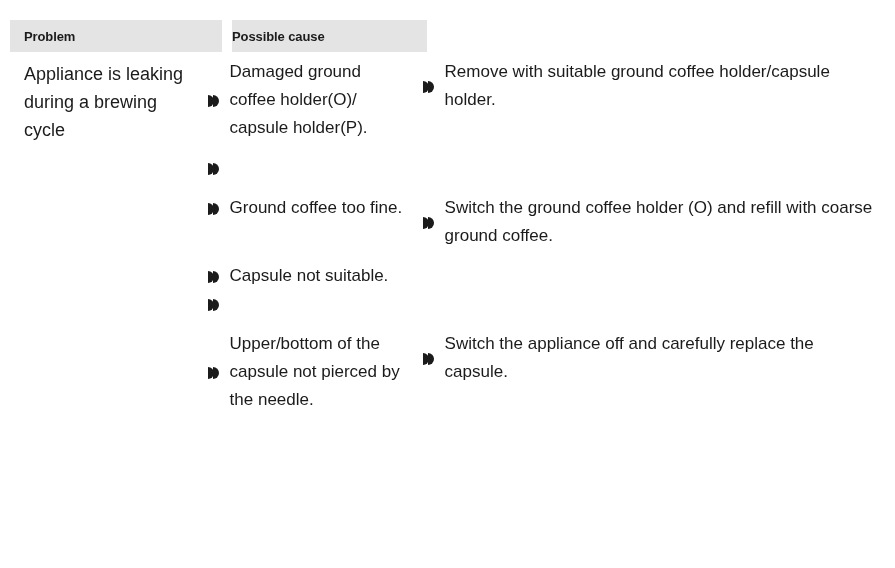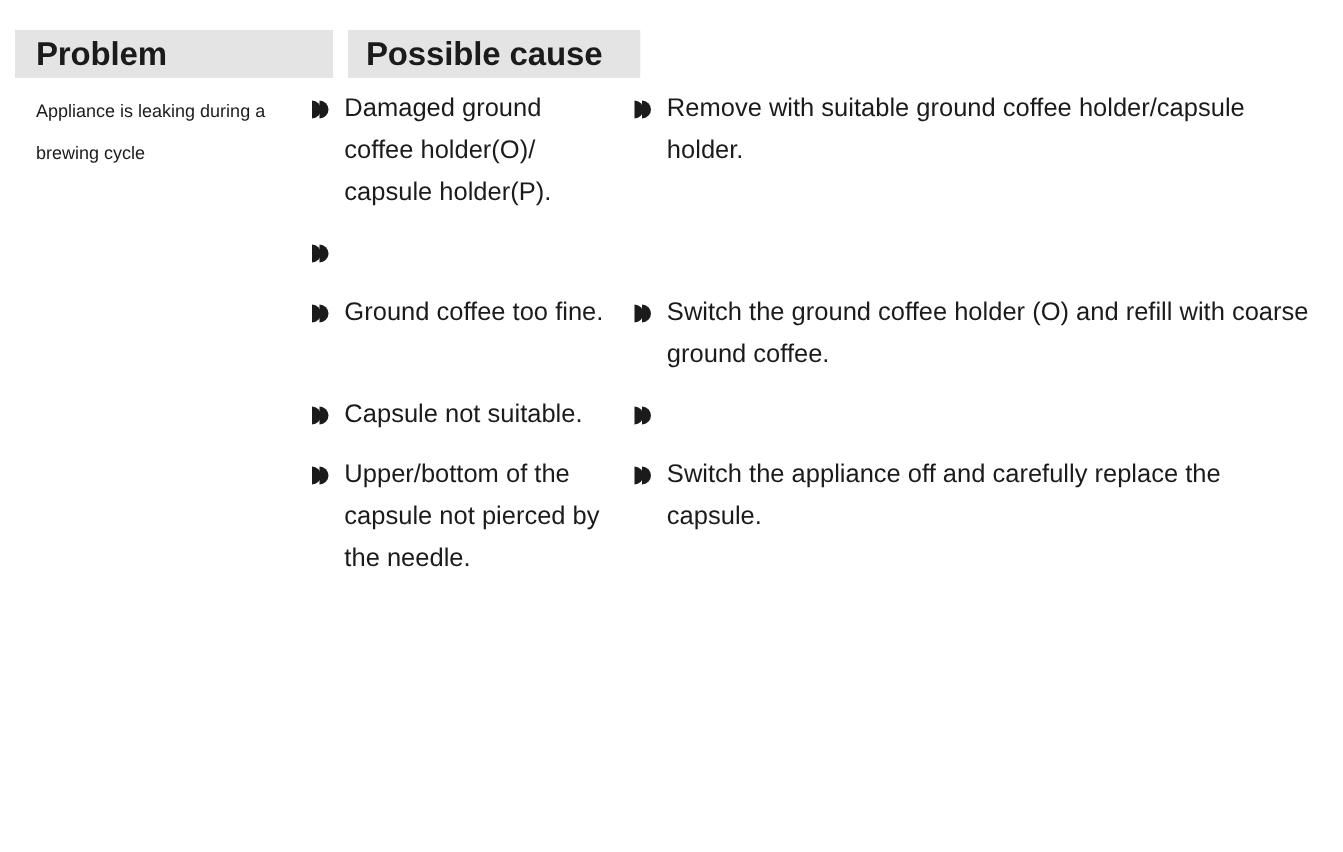--- a/index.html
+++ b/index.html
@@ -34,54 +34,54 @@
   }
   .th {
     height: 32px;
     background: #e4e4e4;
     display: flex;
     align-items: center;
     box-sizing: border-box;
   }
   .th-problem   { width: 212px; padding-left: 14px; }
   .th-gap       { width: 10px; height: 32px; background: #ffffff; }
-  .th-cause     { width: 195px; padding-left: 12px; }
+  .th-cause     { width: 195px; }
   .th-solution  { flex: 1 1 auto; padding-left: 12px; }
 
   .th-label {
-    font-size: 22px;
+    font-size: 13px;
     font-weight: bold;
     letter-spacing: -0.1px;
     color: #1b1b1b;
     white-space: nowrap;
   }
 
   
   .table-body {
     position: absolute;
     left: 10px;
     top: 58px;
     width: 870px;
     display: flex;
     align-items: flex-start;
   }
 
   .col-problem { width: 212px; box-sizing: border-box; padding-left: 14px; padding-top: 2px; }
 
   .problem-text {
-    font-size: 12px;
+    font-size: 18px;
     line-height: 28px;
     color: #1b1b1b;
     max-width: 180px;
   }
 
   
   .bullet-row {
     display: flex;
-    align-items: flex-start;
+    align-items: center;
   }
 
   .bullet-icon {
     flex: 0 0 auto;
     width: 22px;
     height: 28px;
     position: relative;
   }
   .bullet-icon::before {
     content: "";
@@ -170,21 +170,21 @@
           </div>
         </div>
         <div class="g-solution">
           <div class="bullet-row">
             <span class="bullet-icon"></span>
             <span class="bullet-text">Switch the ground coffee holder (O) and refill with coarse ground coffee.</span>
           </div>
         </div>
       </div>
 
-      <div class="group" style="margin-bottom:12px;">
+      <div class="group" style="margin-bottom:12px;flex-direction:column;">
         <div class="g-cause">
           <div class="bullet-row">
             <span class="bullet-icon"></span>
             <span class="bullet-text">Capsule not suitable.</span>
           </div>
         </div>
         <div class="g-solution">
           <div class="bullet-row">
             <span class="bullet-icon"></span>
           </div>

